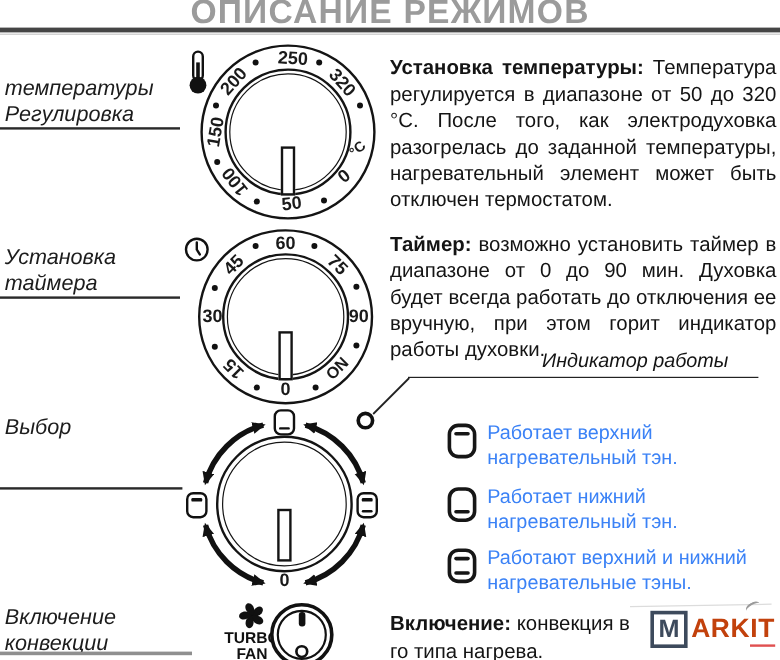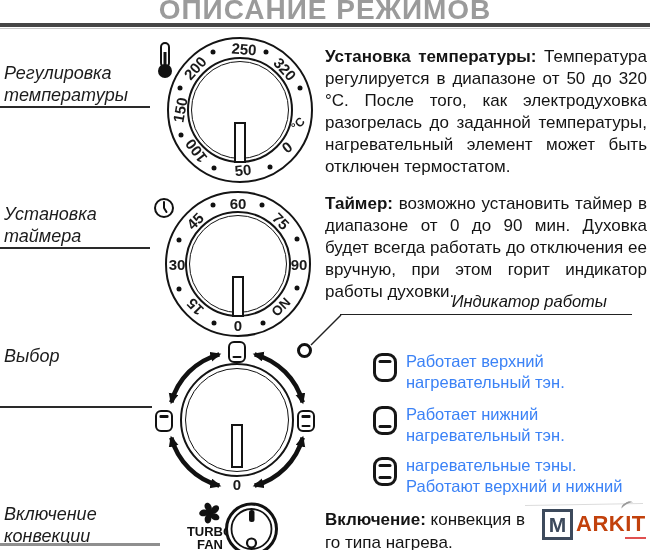--- a/index.html
+++ b/index.html
@@ -55,22 +55,22 @@
 </head>
 <body>
 
 <div class="canvas">
 
   <div class="title">ОПИСАНИЕ РЕЖИМОВ</div>
   <div class="title-rule"></div>
   <div class="title-rule2"></div>
 
   <div class="leftlabel" style="top:62px;line-height:22px;">
+    <div>температуры</div>
     <div>Регулировка</div>
-    <div>температуры</div>
   </div>
   <div class="lrule" style="top:106px;width:150px;"></div>
 
   <div class="leftlabel" style="top:203px;line-height:22px;">
     <div>Установка</div>
     <div>таймера</div>
   </div>
   <div class="lrule" style="top:247px;width:150px;"></div>
 
   <div class="leftlabel" style="top:346px;line-height:20.5px;">
@@ -201,22 +201,22 @@
   <div class="legend-text" style="top:404px;">
     <div>Работает нижний</div>
     <div>нагревательный тэн.</div>
   </div>
 
   <div class="legend-icon" style="left:373px;top:457px;">
     <span class="bar bar-top"></span>
     <span class="bar bar-bottom"></span>
   </div>
   <div class="legend-text" style="top:455px;">
+    <div>Работают верхний и нижний</div>
     <div>нагревательные тэны.</div>
-    <div>Работают верхний и нижний</div>
   </div>
 
   <div class="conv-para">
     <div><b>Включение:</b>
       <span>конвекция в</span></div>
     <div>го типа нагрева.</div>
   </div>
 
   <svg style="left:197px;top:500px;" width="26" height="26" viewBox="0 0 26 26">
     <g transform="translate(13,13)" fill="#111">

